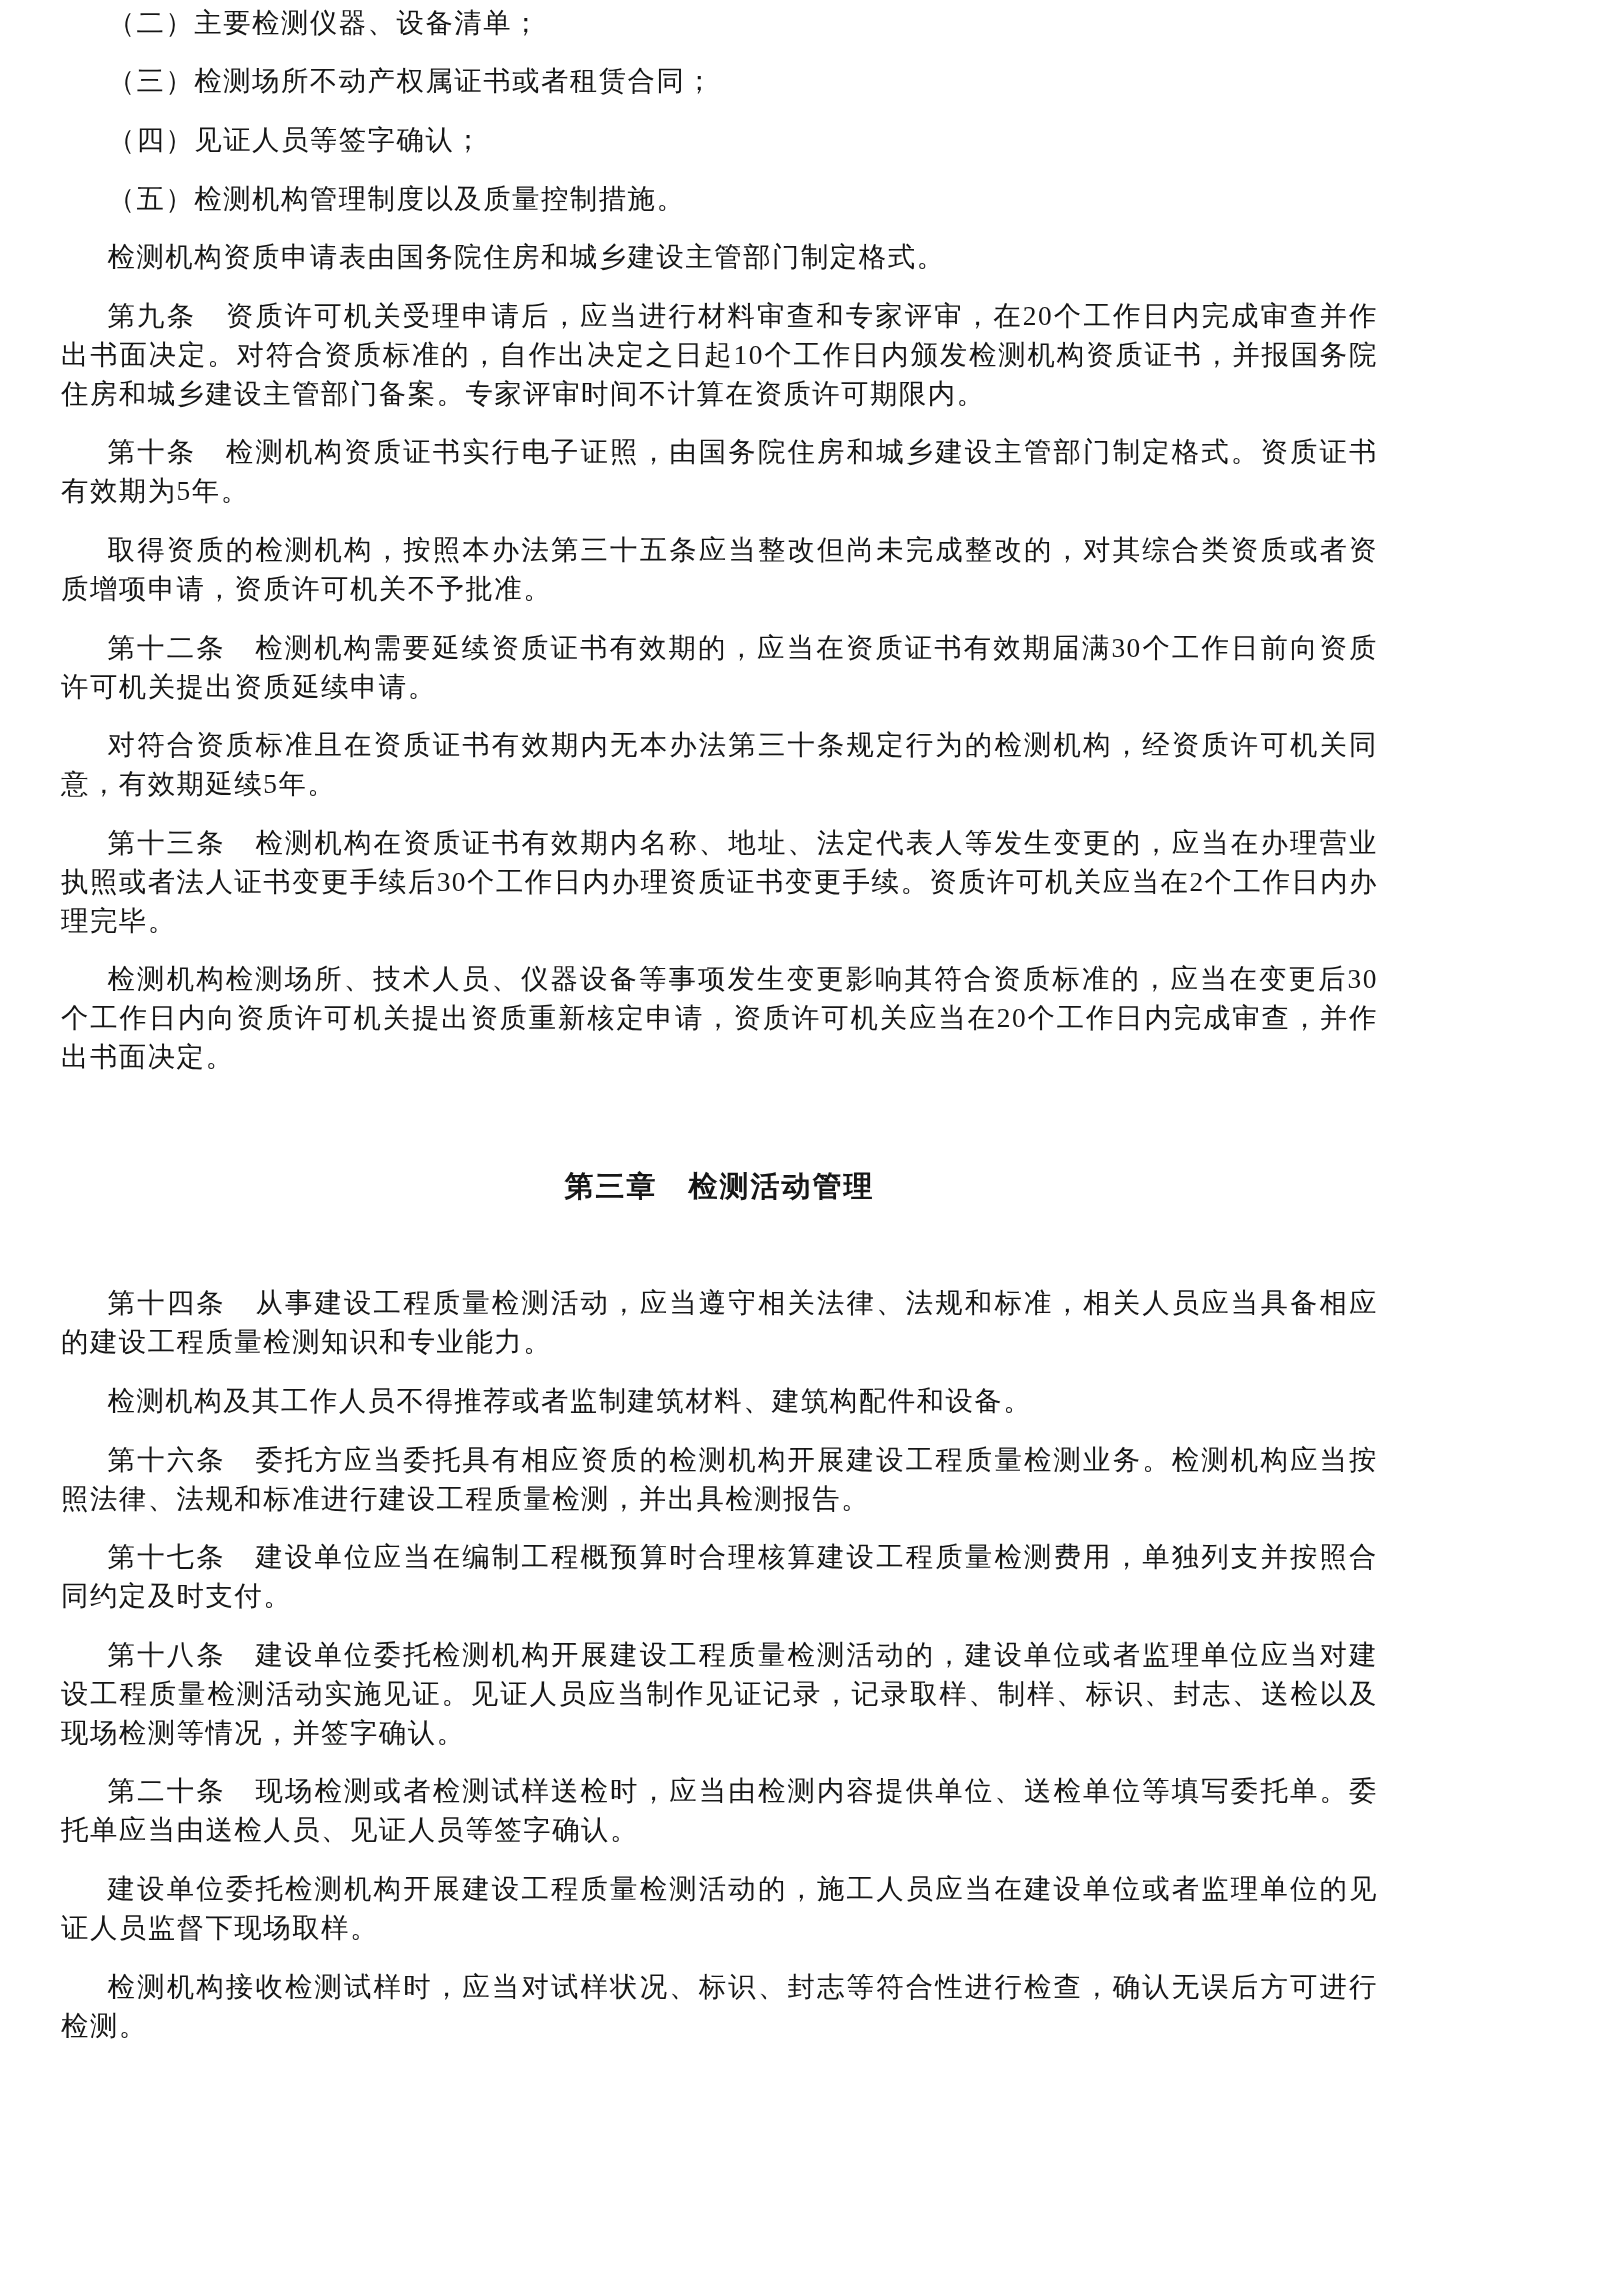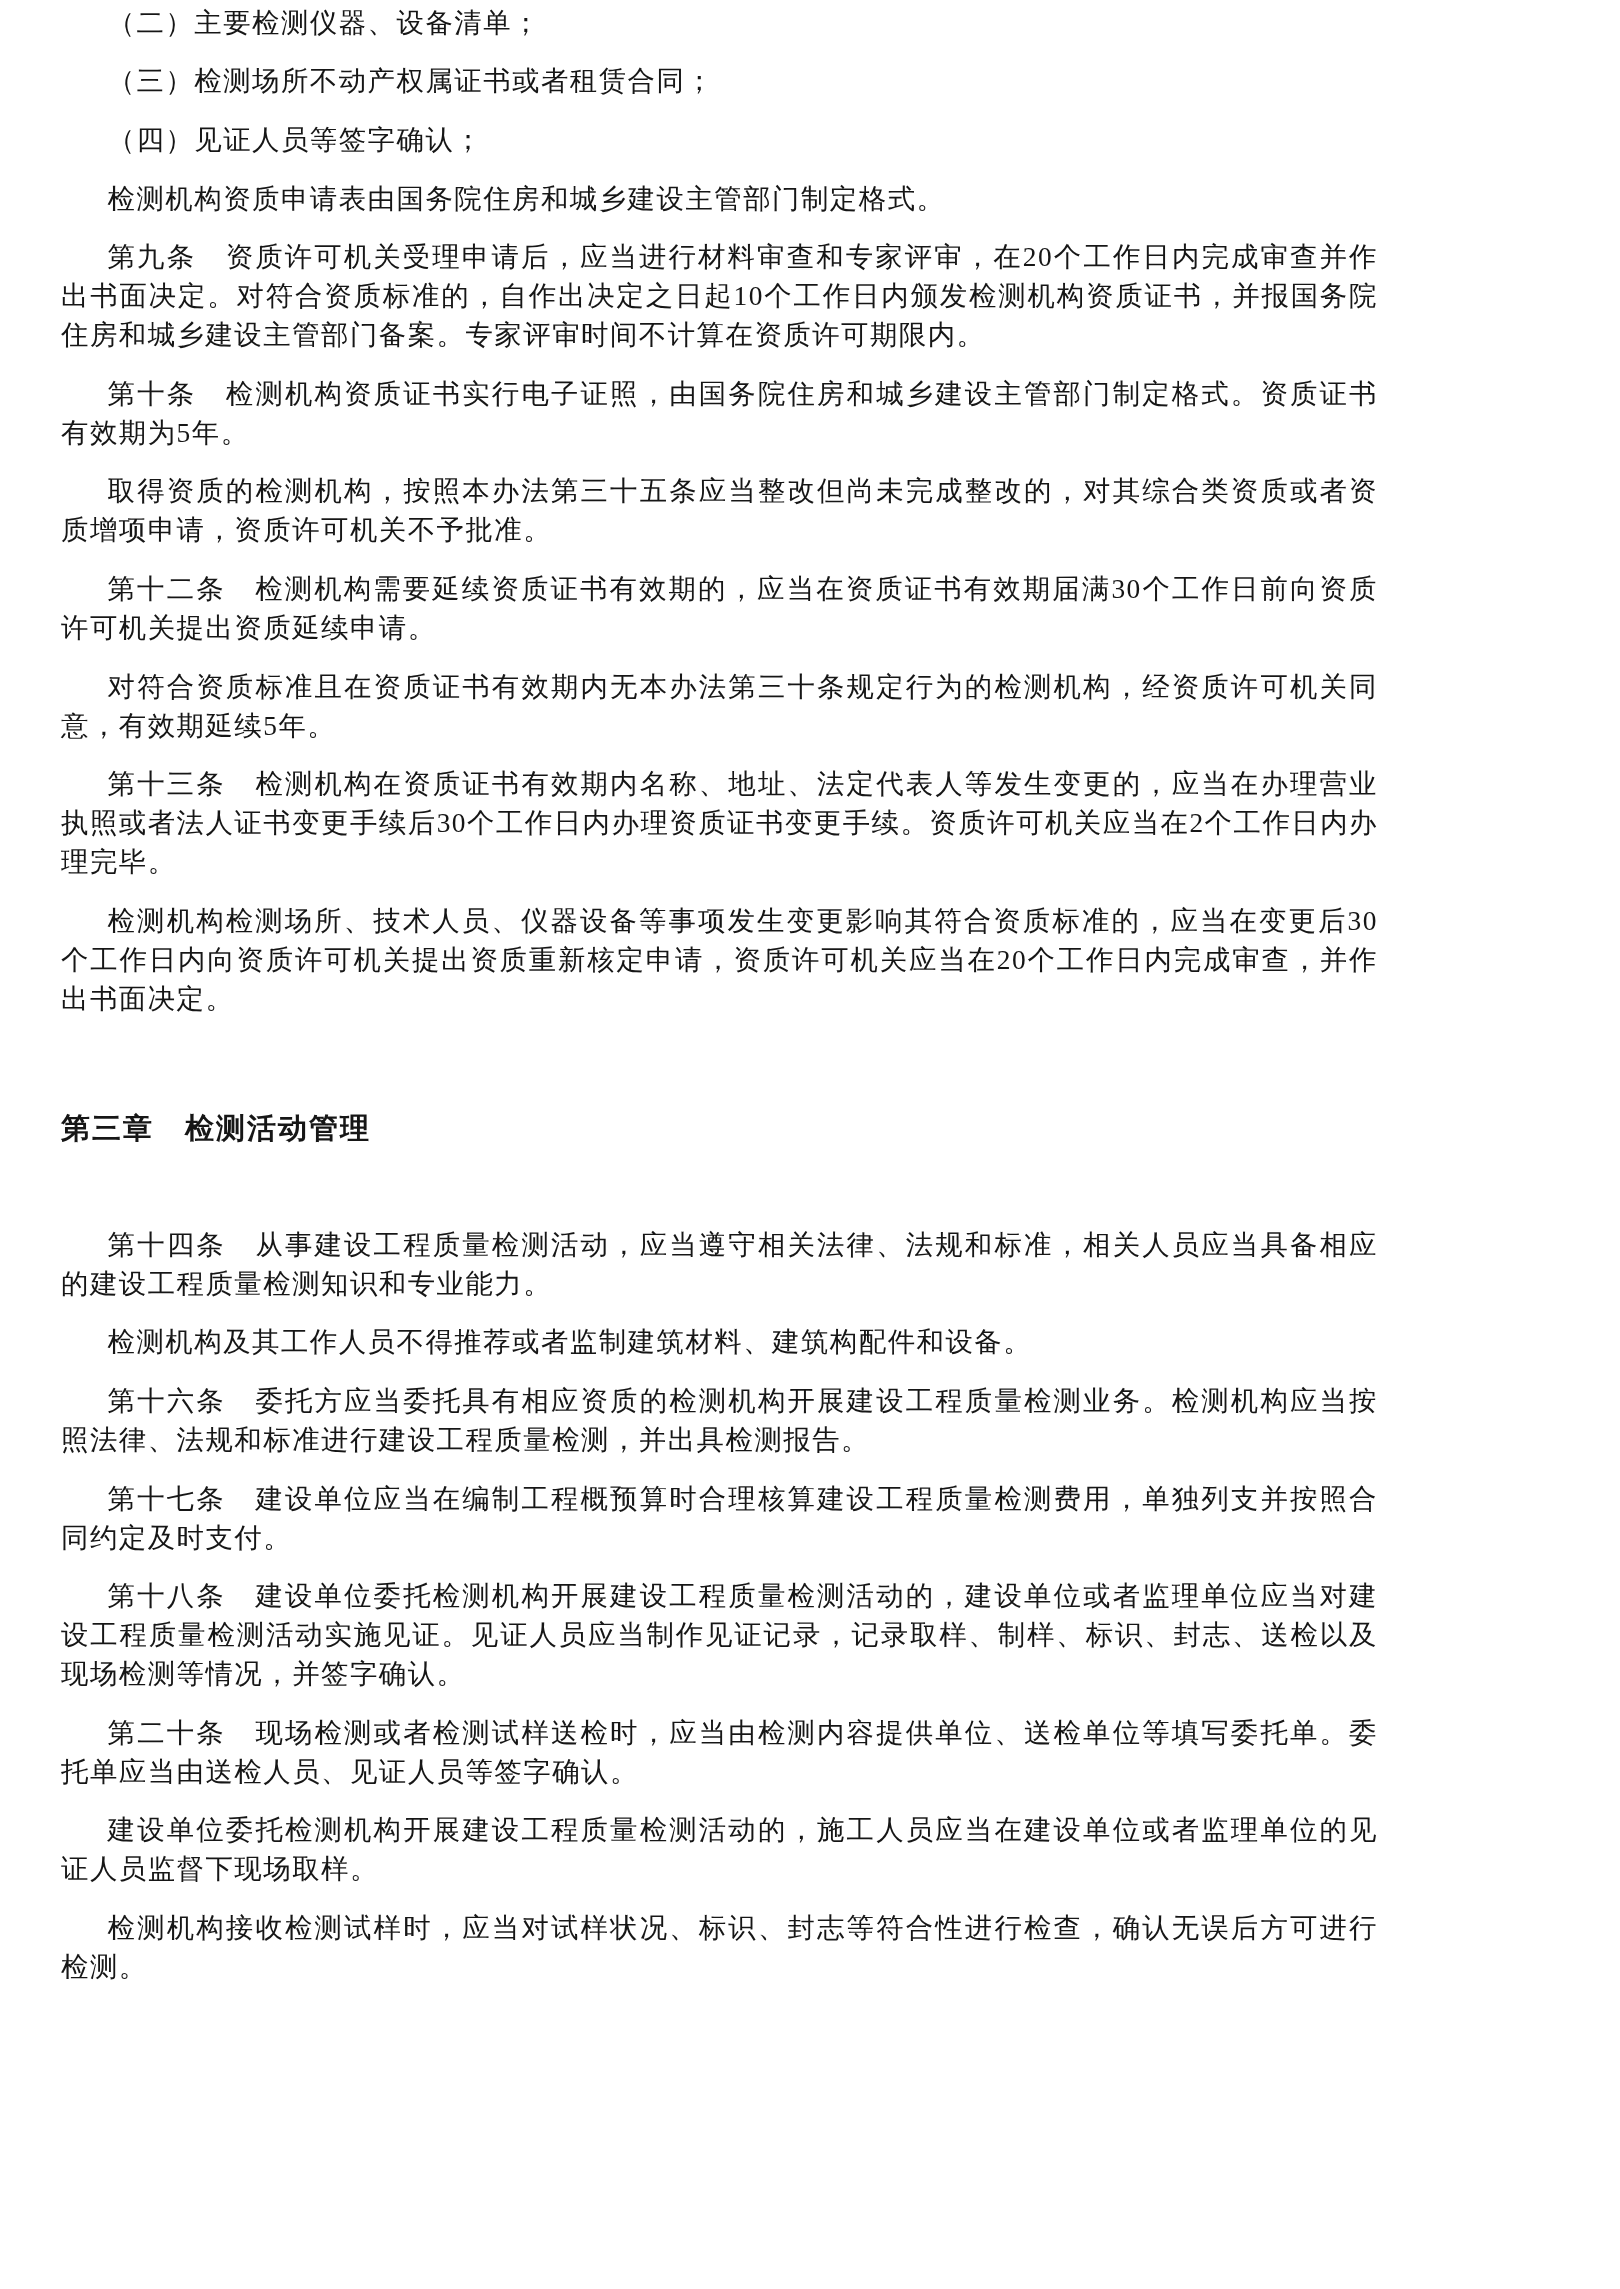--- a/index.html
+++ b/index.html
@@ -27,30 +27,32 @@
     text-align: justify;
     text-indent: 1.7em;
     word-break: break-all;
   }
   h2.chapter {
     margin: 90px 0 78px 0;
     font-size: 29px;
     line-height: 39px;
     letter-spacing: 2px;
     font-weight: bold;
+    text-align: center;
     text-indent: 0;
   }
 </style>
 </head>
 <body>
 
 <div class="page">
   <p class="para">（二）主要检测仪器、设备清单；</p>
   <p class="para">（三）检测场所不动产权属证书或者租赁合同；</p>
   <p class="para">（四）见证人员等签字确认；</p>
+  <p class="para">（五）检测机构管理制度以及质量控制措施。</p>
   <p class="para">检测机构资质申请表由国务院住房和城乡建设主管部门制定格式。</p>
   <p class="para">第九条　资质许可机关受理申请后，应当进行材料审查和专家评审，在20个工作日内完成审查并作出书面决定。对符合资质标准的，自作出决定之日起10个工作日内颁发检测机构资质证书，并报国务院住房和城乡建设主管部门备案。专家评审时间不计算在资质许可期限内。</p>
   <p class="para">第十条　检测机构资质证书实行电子证照，由国务院住房和城乡建设主管部门制定格式。资质证书有效期为5年。</p>
   <p class="para">取得资质的检测机构，按照本办法第三十五条应当整改但尚未完成整改的，对其综合类资质或者资质增项申请，资质许可机关不予批准。</p>
   <p class="para">第十二条　检测机构需要延续资质证书有效期的，应当在资质证书有效期届满30个工作日前向资质许可机关提出资质延续申请。</p>
   <p class="para">对符合资质标准且在资质证书有效期内无本办法第三十条规定行为的检测机构，经资质许可机关同意，有效期延续5年。</p>
   <p class="para">第十三条　检测机构在资质证书有效期内名称、地址、法定代表人等发生变更的，应当在办理营业执照或者法人证书变更手续后30个工作日内办理资质证书变更手续。资质许可机关应当在2个工作日内办理完毕。</p>
   <p class="para">检测机构检测场所、技术人员、仪器设备等事项发生变更影响其符合资质标准的，应当在变更后30个工作日内向资质许可机关提出资质重新核定申请，资质许可机关应当在20个工作日内完成审查，并作出书面决定。</p>
   <h2 class="chapter">第三章　检测活动管理</h2>
   <p class="para">第十四条　从事建设工程质量检测活动，应当遵守相关法律、法规和标准，相关人员应当具备相应的建设工程质量检测知识和专业能力。</p>

